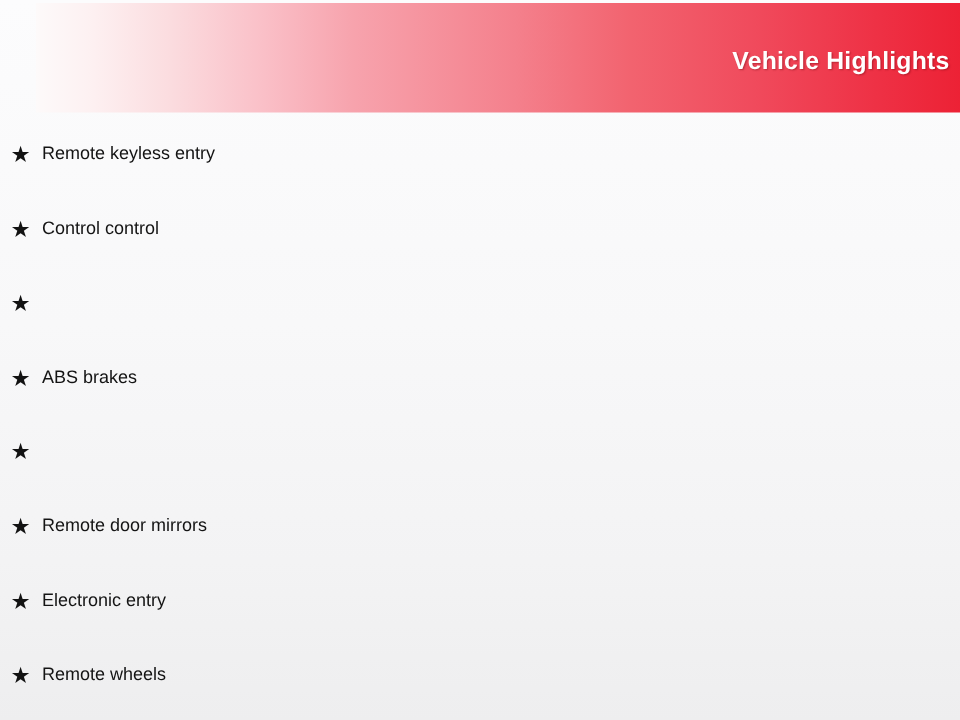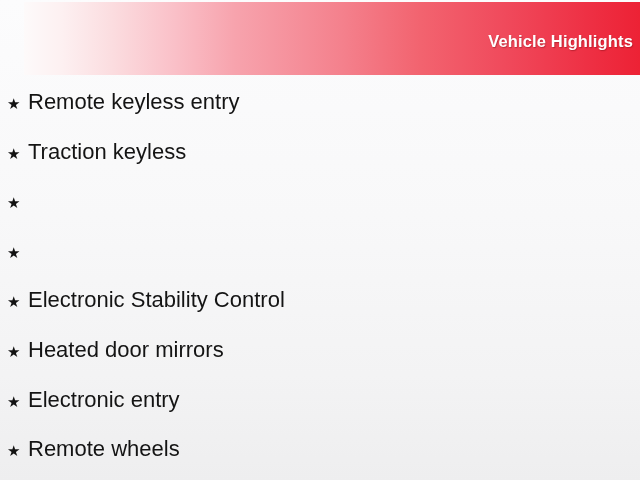--- a/index.html
+++ b/index.html
@@ -76,21 +76,21 @@
     position: absolute;
     left: 7px;
     top: 2px;
     width: 14px;
     font-size: 15px;
     line-height: 22px;
     color: #121212;
     text-align: left;
   }
   .highlight-label {
-    font-size: 22px;
+    font-size: 12px;
     line-height: 22px;
     color: #141414;
     white-space: nowrap;
   }
 </style>
 </head>
 <body>
 
 <div class="slide">
 
@@ -100,39 +100,39 @@
 
   <ul class="highlights-list">
 
     <li class="highlight-item">
       <span class="bullet-star">★</span>
       <span class="highlight-label">Remote keyless entry</span>
     </li>
 
     <li class="highlight-item">
       <span class="bullet-star">★</span>
-      <span class="highlight-label">Traction keyless</span>
+      <span class="highlight-label">Control control</span>
     </li>
 
     <li class="highlight-item">
       <span class="bullet-star">★</span>
     </li>
 
     <li class="highlight-item">
       <span class="bullet-star">★</span>
+      <span class="highlight-label">ABS brakes</span>
     </li>
 
     <li class="highlight-item">
       <span class="bullet-star">★</span>
-      <span class="highlight-label">Electronic Stability Control</span>
     </li>
 
     <li class="highlight-item">
       <span class="bullet-star">★</span>
-      <span class="highlight-label">Heated door mirrors</span>
+      <span class="highlight-label">Remote door mirrors</span>
     </li>
 
     <li class="highlight-item">
       <span class="bullet-star">★</span>
       <span class="highlight-label">Electronic entry</span>
     </li>
 
     <li class="highlight-item">
       <span class="bullet-star">★</span>
       <span class="highlight-label">Remote wheels</span>

